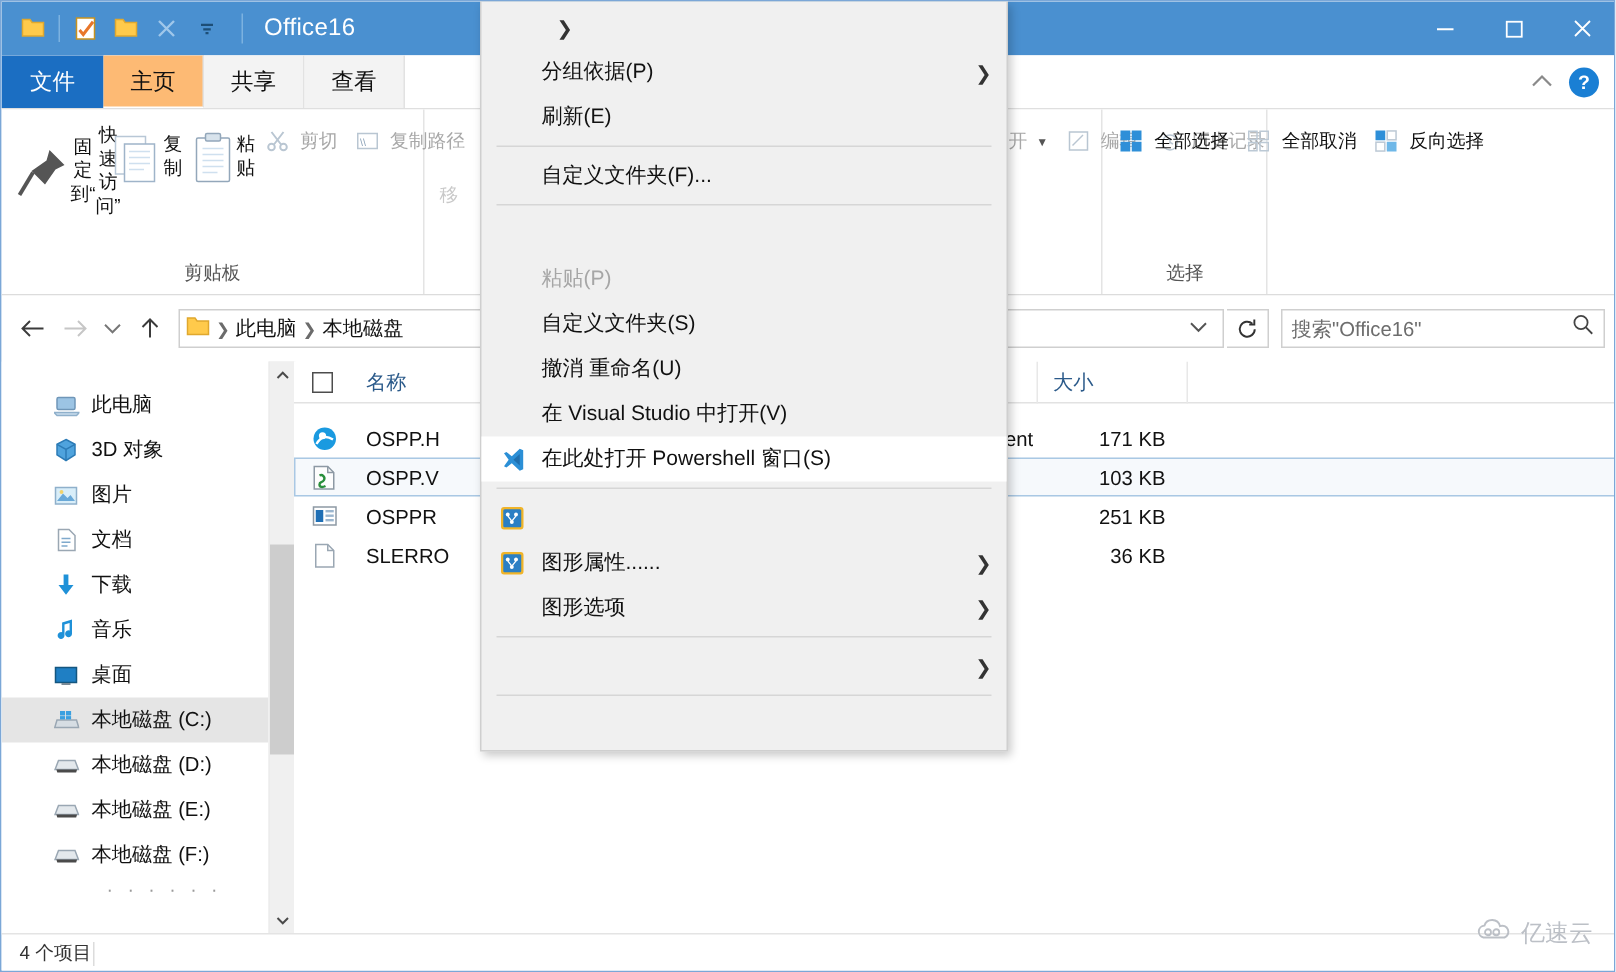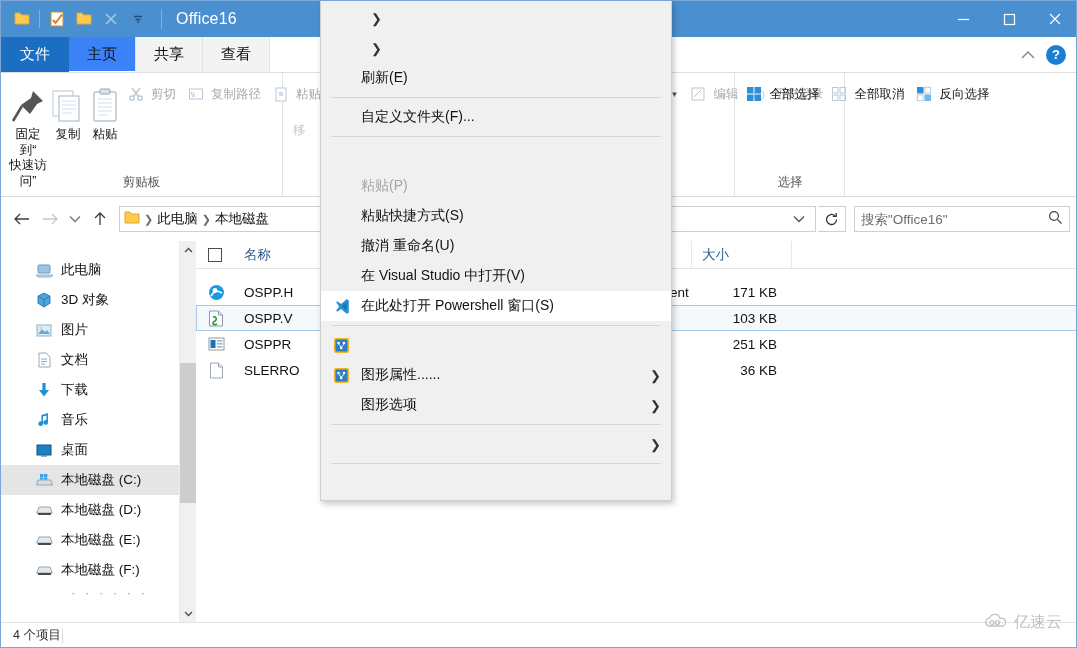--- a/index.html
+++ b/index.html
@@ -47,21 +47,21 @@
   .tab-file {
     width: 68px; background: #1b6ec2; color: #ffffff;
     display: flex; align-items: center; justify-content: center;
     font-size: 15px;
   }
   .tab {
     padding: 0 18px; display: flex; align-items: center; justify-content: center;
     font-size: 15px; color: #111; background: #f3f3f3;
     border-right: 1px solid #e2e2e2;
   }
-  .tab.active { background: #3b82f6; border-bottom: 1px solid #ffffff; position: relative; z-index: 2;}
+  .tab.active { background: #fdba74; border-bottom: 1px solid #ffffff; position: relative; z-index: 2;}
   .tabstrip-fill { flex: 1; background: #ffffff; }
   .tabstrip-right {
     display: flex; align-items: center; gap: 10px; padding-right: 12px; background:#ffffff;
   }
   .chev-up { color: #777; font-size: 15px; }
   .help-icon {
     width: 20px; height: 20px; border-radius: 50%; background: #1a7fd4;
     color: #fff; font-size: 13px; font-weight: bold;
     display: flex; align-items: center; justify-content: center;
   }
@@ -74,21 +74,21 @@
   }
   .rgroup {
     display: flex; flex-direction: column; justify-content: space-between;
     border-right: 1px solid #e4e4e4; padding: 4px 8px 2px 8px; position: relative;
   }
   .rgroup-items { display: flex; align-items: flex-start; gap: 4px; height: 90px; }
   .rgroup-label {
     text-align: center; font-size: 12.5px; color: #555; padding-bottom: 3px;
   }
   .bigbtn {
-    width: 62px; display: flex; flex-direction: column; align-items: center;
+    width: 62px; display: flex; flex-direction: row; align-items: center;
     padding-top: 6px; font-size: 12.5px; color: #111; text-align: center; line-height: 1.25;
   }
   .bigbtn .ic { height: 44px; display: flex; align-items: flex-end; justify-content: center; }
   .smallcol { display: flex; flex-direction: row; gap: 3px; padding-top: 6px; }
   .smallbtn {
     display: flex; align-items: center; gap: 6px; font-size: 12.5px; color: #111;
     padding: 2px 6px 2px 2px; white-space: nowrap;
   }
   .smallbtn.dis { color: #a8a8a8; }
   .smallbtn .sic { width: 18px; height: 18px; display: flex; align-items: center; justify-content: center; }
@@ -739,20 +739,21 @@
 
   <div class="ctxmenu">
 
     <div class="mi">
       <span class="mic"></span>
       <span class="marrow">❯</span>
     </div>
 
     <div class="mi">
       <span class="mic"></span>
+      <span class="mlabel">分组依据(P)</span>
       <span class="marrow">❯</span>
     </div>
 
     <div class="mi">
       <span class="mic"></span>
       <span class="mlabel">刷新(E)</span>
     </div>
 
     <div class="msep"></div>
 
@@ -768,21 +769,21 @@
       <span class="mlabel"></span>
     </div>
 
     <div class="mi dis">
       <span class="mic"></span>
       <span class="mlabel">粘贴(P)</span>
     </div>
 
     <div class="mi">
       <span class="mic"></span>
-      <span class="mlabel">粘贴快捷方式(S)</span>
+      <span class="mlabel">自定义文件夹(S)</span>
       <span class="maccel"></span>
     </div>
 
     <div class="mi">
       <span class="mic"></span>
       <span class="mlabel">撤消 重命名(U)</span>
     </div>
 
     <div class="mi">
       <span class="mic"></span>

